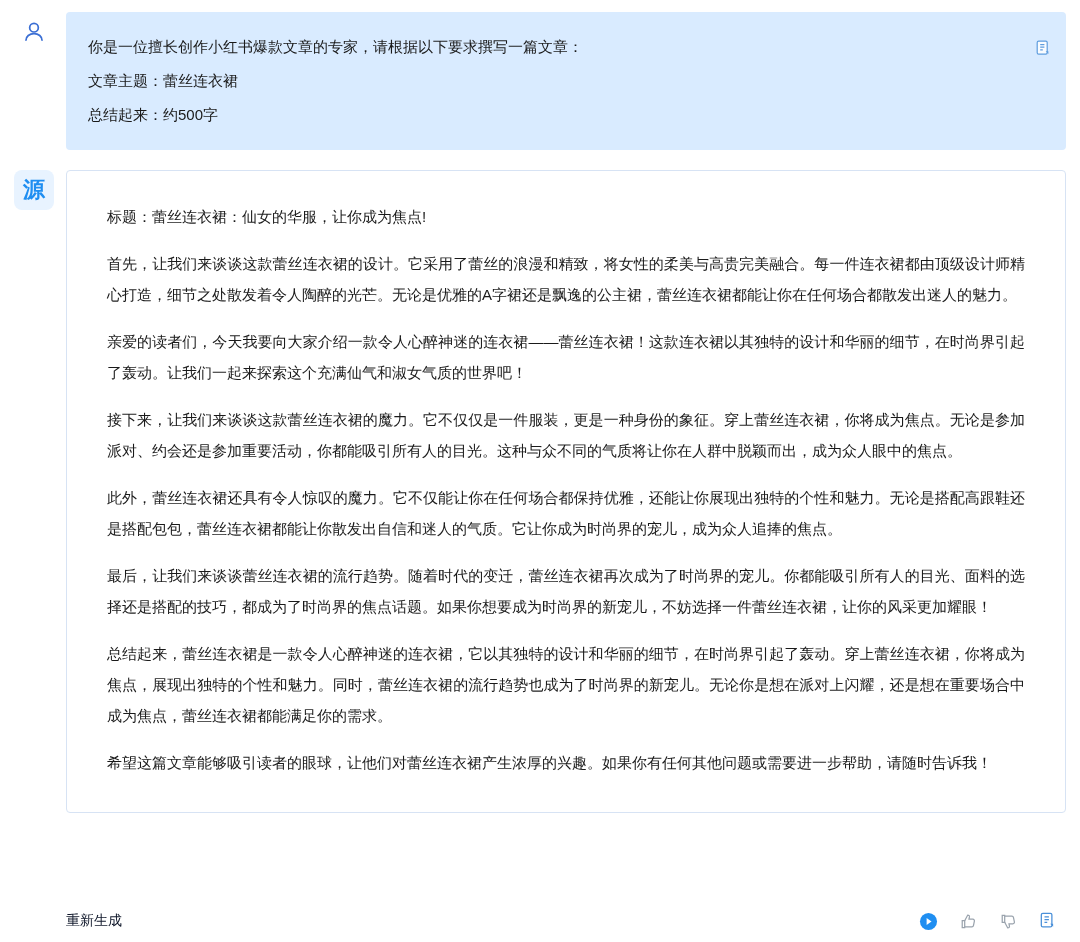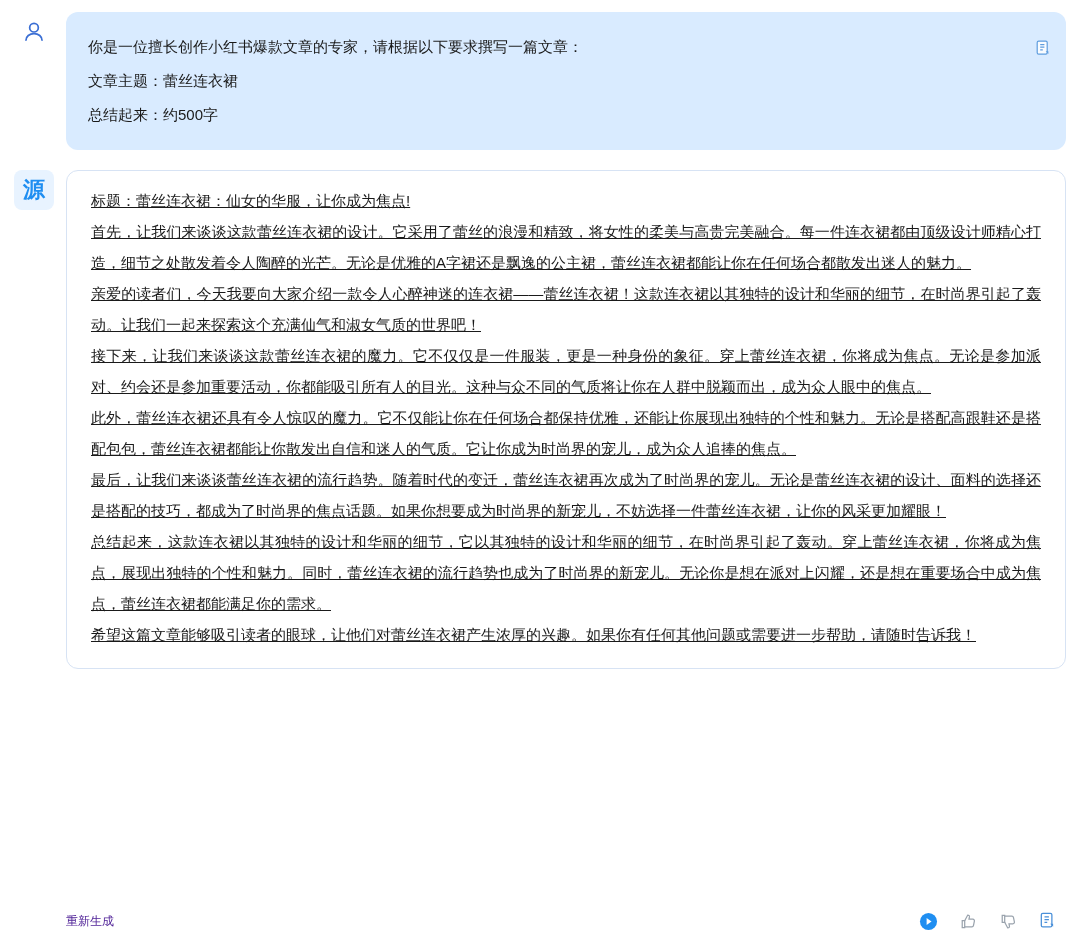--- a/index.html
+++ b/index.html
@@ -42,60 +42,60 @@
   }
   .avatar-bot .bot-glyph {
     font-size: 22px;
     font-weight: 700;
     color: #1f8ef1;
     line-height: 1;
   }
 
   .bubble {
     flex: 1 1 auto;
-    border-radius: 12px;
+    border-radius: 4px;
     position: relative;
     padding: 18px 44px 18px 22px;
     font-size: 15px;
     line-height: 34px;
     color: #1a1a1a;
   }
   .bubble-user {
     background: #d9ebff;
   }
   .bubble-bot {
     background: #ffffff;
     border: 1px solid #d7e3f4;
     line-height: 31px;
     padding: 14px 24px 18px 24px;
   }
   .bubble p { margin: 0; }
-  .bubble-bot p { margin: 0; text-align: justify; text-decoration: underline; }
+  .bubble-bot p { margin: 16px; text-align: justify; }
 
   .copy-icon {
     position: absolute;
     top: 24px; right: 14px;
     width: 16px; height: 18px;
     opacity: .85;
   }
 
   
   .footer {
     position: absolute;
     left: 0; right: 0; bottom: 0;
     height: 42px;
     display: flex;
     align-items: center;
     justify-content: space-between;
     padding: 0 22px 0 66px;
     background: #ffffff;
   }
   .regen {
-    color: #4c1d95;
-    font-size: 12px;
+    color: #0f172a;
+    font-size: 14px;
     cursor: pointer;
     text-decoration: none;
     text-align: right;
   }
   .actions {
     display: flex;
     align-items: center;
     gap: 20px;
   }
   .act-icon {
@@ -142,22 +142,22 @@
     <div class="avatar avatar-bot">
       <span class="bot-glyph">源</span>
     </div>
 
     <div class="bubble bubble-bot">
       <p>标题：蕾丝连衣裙：仙女的华服，让你成为焦点!</p>
       <p>首先，让我们来谈谈这款蕾丝连衣裙的设计。它采用了蕾丝的浪漫和精致，将女性的柔美与高贵完美融合。每一件连衣裙都由顶级设计师精心打造，细节之处散发着令人陶醉的光芒。无论是优雅的A字裙还是飘逸的公主裙，蕾丝连衣裙都能让你在任何场合都散发出迷人的魅力。</p>
       <p>亲爱的读者们，今天我要向大家介绍一款令人心醉神迷的连衣裙——蕾丝连衣裙！这款连衣裙以其独特的设计和华丽的细节，在时尚界引起了轰动。让我们一起来探索这个充满仙气和淑女气质的世界吧！</p>
       <p>接下来，让我们来谈谈这款蕾丝连衣裙的魔力。它不仅仅是一件服装，更是一种身份的象征。穿上蕾丝连衣裙，你将成为焦点。无论是参加派对、约会还是参加重要活动，你都能吸引所有人的目光。这种与众不同的气质将让你在人群中脱颖而出，成为众人眼中的焦点。</p>
       <p>此外，蕾丝连衣裙还具有令人惊叹的魔力。它不仅能让你在任何场合都保持优雅，还能让你展现出独特的个性和魅力。无论是搭配高跟鞋还是搭配包包，蕾丝连衣裙都能让你散发出自信和迷人的气质。它让你成为时尚界的宠儿，成为众人追捧的焦点。</p>
-      <p>最后，让我们来谈谈蕾丝连衣裙的流行趋势。随着时代的变迁，蕾丝连衣裙再次成为了时尚界的宠儿。无论是蕾丝连衣裙的设计、面料的选择还是搭配的技巧，都成为了时尚界的焦点话题。如果你想要成为时尚界的新宠儿，不妨选择一件蕾丝连衣裙，让你的风采更加耀眼！</p>
-      <p>总结起来，这款连衣裙以其独特的设计和华丽的细节，它以其独特的设计和华丽的细节，在时尚界引起了轰动。穿上蕾丝连衣裙，你将成为焦点，展现出独特的个性和魅力。同时，蕾丝连衣裙的流行趋势也成为了时尚界的新宠儿。无论你是想在派对上闪耀，还是想在重要场合中成为焦点，蕾丝连衣裙都能满足你的需求。</p>
+      <p>最后，让我们来谈谈蕾丝连衣裙的流行趋势。随着时代的变迁，蕾丝连衣裙再次成为了时尚界的宠儿。你都能吸引所有人的目光、面料的选择还是搭配的技巧，都成为了时尚界的焦点话题。如果你想要成为时尚界的新宠儿，不妨选择一件蕾丝连衣裙，让你的风采更加耀眼！</p>
+      <p>总结起来，蕾丝连衣裙是一款令人心醉神迷的连衣裙，它以其独特的设计和华丽的细节，在时尚界引起了轰动。穿上蕾丝连衣裙，你将成为焦点，展现出独特的个性和魅力。同时，蕾丝连衣裙的流行趋势也成为了时尚界的新宠儿。无论你是想在派对上闪耀，还是想在重要场合中成为焦点，蕾丝连衣裙都能满足你的需求。</p>
       <p>希望这篇文章能够吸引读者的眼球，让他们对蕾丝连衣裙产生浓厚的兴趣。如果你有任何其他问题或需要进一步帮助，请随时告诉我！</p>
     </div>
   </div>
 
   <div class="footer">
     <span class="regen">重新生成</span>
 
     <div class="actions">
       <span class="act-icon">
         <svg width="19" height="19" viewBox="0 0 20 20">

